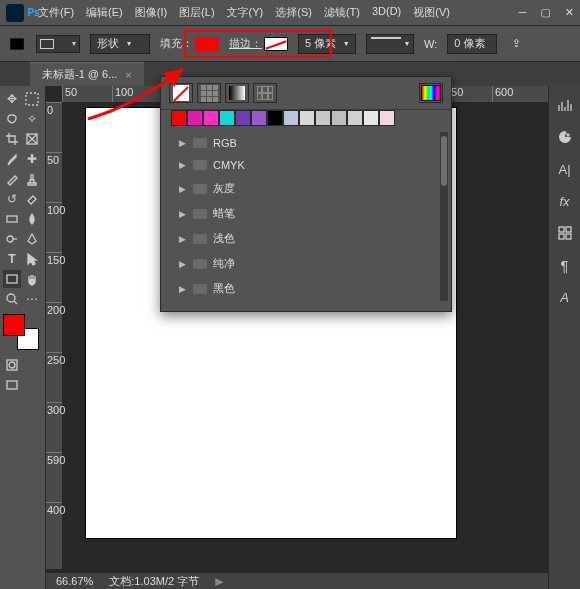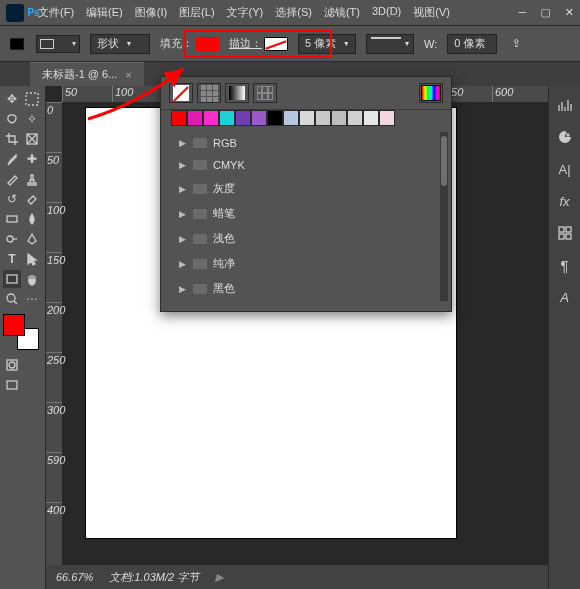--- a/index.html
+++ b/index.html
@@ -28,27 +28,27 @@
 .tab .x{color:#aaa;font-size:11px;}
 .main{position:absolute;top:86px;left:0;right:0;bottom:0;display:flex;}
 .toolbox{width:46px;background:#535353;border-right:1px solid #2a2a2a;padding:4px 3px;display:flex;flex-direction:column;gap:2px;}
 .toolrow{display:flex;gap:2px;}
 .tool{width:18px;height:18px;display:flex;align-items:center;justify-content:center;color:#ccc;font-size:12px;}
 .tool svg{width:14px;height:14px;stroke:#ccc;fill:none;stroke-width:1.3;}
 .tool.sel{background:#3a3a3a;}
 .fgbg{position:relative;width:36px;height:36px;margin-top:4px;}
 .fg{position:absolute;width:22px;height:22px;background:#f00;border:1px solid #000;left:0;top:0;z-index:2;}
 .bg{position:absolute;width:22px;height:22px;background:#fff;border:1px solid #000;right:0;bottom:0;}
-.canvas-area{flex:1;position:relative;background:#282828;font-style:italic;}
+.canvas-area{flex:1;position:relative;background:#282828;}
 .ruler-h{position:absolute;top:0;left:16px;right:0;height:16px;background:#4a4a4a;font-size:8px;color:#999;overflow:hidden;display:flex;}
 .ruler-h span{width:50px;display:inline-block;text-align:left;border-left:1px solid #777;padding-left:2px;}
 .ruler-v{position:absolute;top:16px;left:0;width:16px;bottom:20px;background:#4a4a4a;font-size:8px;color:#999;}
 .ruler-v span{display:block;height:50px;writing-mode:horizontal-tb;border-top:1px solid #777;padding:1px;}
 .doc{position:absolute;top:22px;left:40px;width:370px;height:430px;background:#fff;box-shadow:0 0 0 1px #000;}
-.statusbar{position:absolute;bottom:0;left:0;right:0;height:24px;background:#424242;display:flex;align-items:center;padding:0 10px;gap:16px;font-size:10px;color:#ccc;}
+.statusbar{position:absolute;bottom:0;left:0;right:0;height:16px;background:#424242;display:flex;align-items:center;padding:0 10px;gap:16px;font-size:10px;color:#ccc;}
 .statusbar .arrow{color:#888;}
 .rightpanel{width:32px;background:#424242;border-left:1px solid #2a2a2a;display:flex;flex-direction:column;align-items:center;gap:14px;padding-top:10px;}
 .rightpanel .picon{width:20px;height:18px;color:#ccc;display:flex;align-items:center;justify-content:center;}
 .rightpanel .picon svg{width:16px;height:16px;stroke:#ccc;fill:none;stroke-width:1.3;}
 
 .popup{position:absolute;left:160px;top:76px;width:292px;background:#535353;border:1px solid #2a2a2a;box-shadow:0 4px 12px rgba(0,0,0,.5);z-index:20;}
 .popup-top{display:flex;align-items:center;padding:6px 8px;gap:4px;border-bottom:1px solid #3a3a3a;}
 .pbtn{width:24px;height:20px;border:1px solid #2a2a2a;display:flex;align-items:center;justify-content:center;}
 .noneic{width:16px;height:16px;background:#fff;position:relative;}
 .noneic::after{content:"";position:absolute;left:-2px;top:50%;width:20px;height:2px;background:#f00;transform:rotate(-45deg);}

